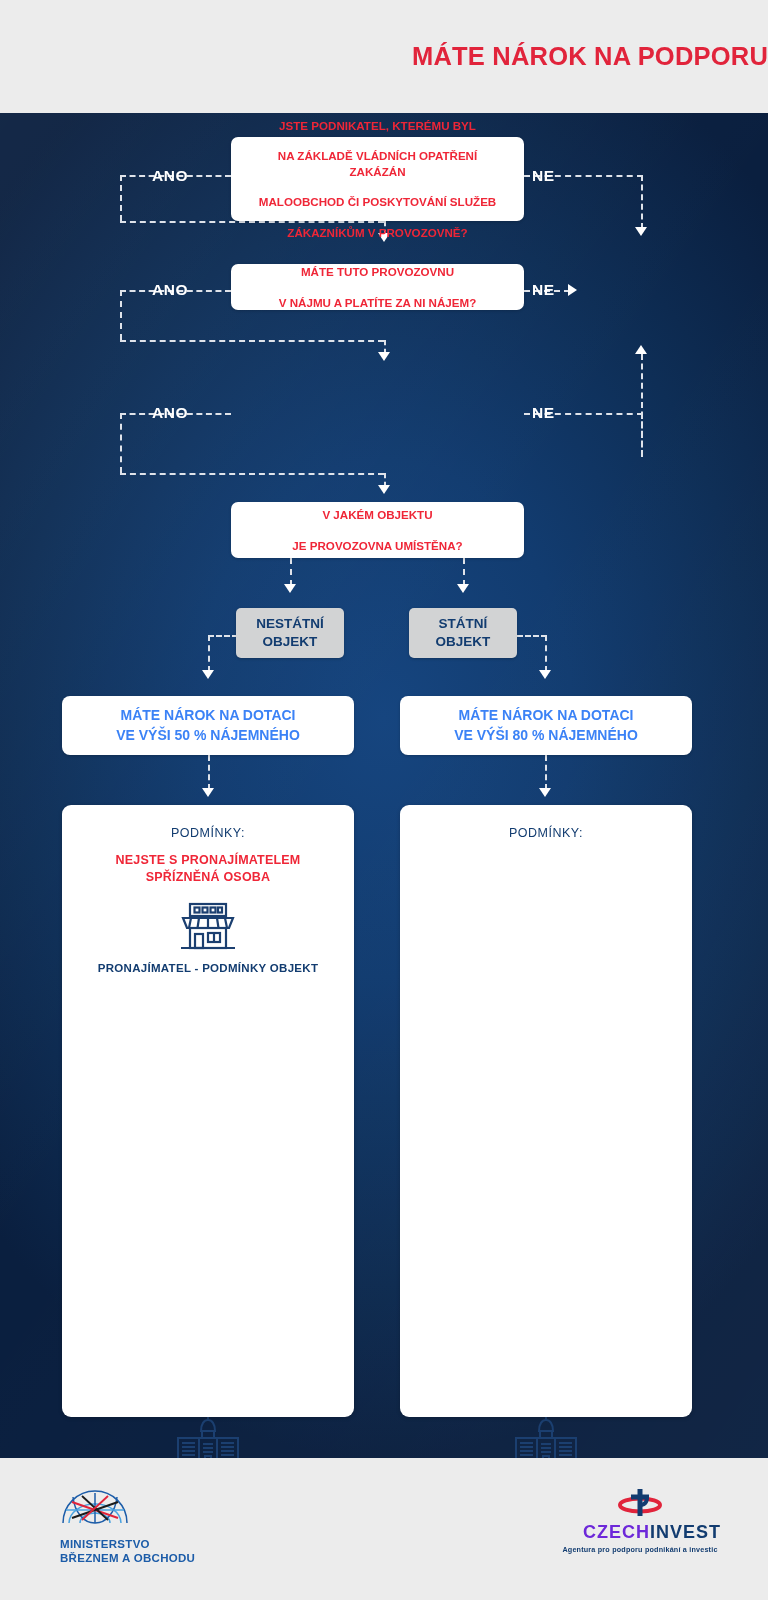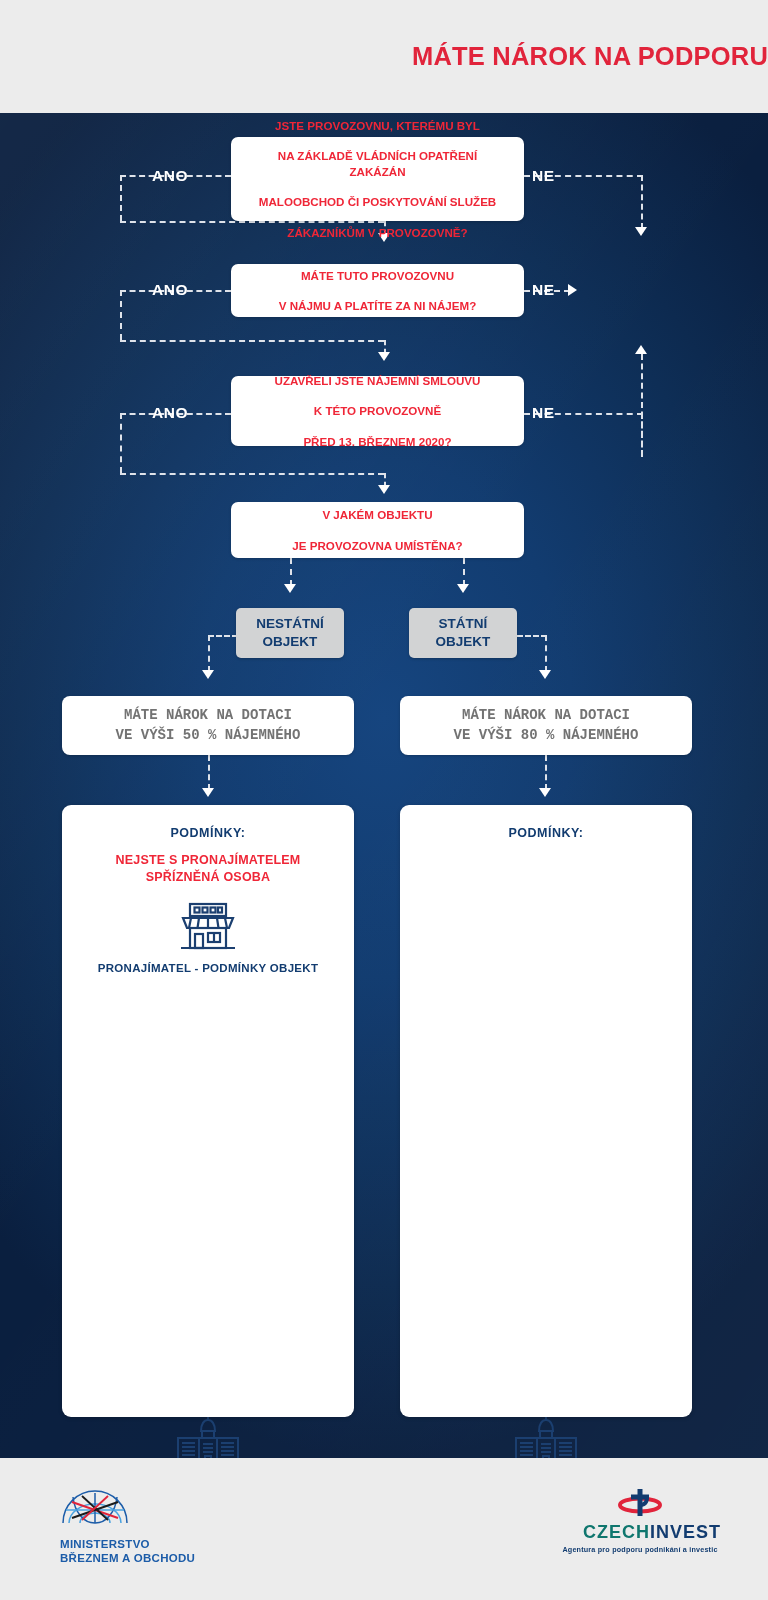--- a/index.html
+++ b/index.html
@@ -106,41 +106,40 @@
     z-index: 6;
   }
 
   
   .rbox {
     position: absolute;
     background: #ffffff;
     border-radius: 8px;
     display: flex; align-items: center; justify-content: center;
     text-align: center;
-    color: #737373;
+    color: #3b82f6;
     font-weight: bold;
     font-size: 14px;
     line-height: 1.38;
     box-shadow: 0 1px 3px rgba(0,0,0,0.2);
     z-index: 6;
-    font-family: Liberation Mono, monospace;
   }
 
   
   .panel {
     position: absolute;
     background: #ffffff;
     border-radius: 9px;
     z-index: 6;
     box-shadow: 0 1px 4px rgba(0,0,0,0.2);
   }
   .panel .p-title {
     text-align: center;
     color: #123c70;
-    font-weight: bold;
+    font-weight: normal;
     font-size: 12.5px;
     letter-spacing: 0.5px;
   }
   .panel .p-sub {
     text-align: center;
     color: #ef2637;
     font-weight: bold;
     font-size: 12.5px;
     line-height: 1.35;
     letter-spacing: 0.2px;
@@ -163,21 +162,21 @@
 
   
   .footer {
     position: absolute; left: 0; top: 1458px; width: 768px; height: 142px;
     background: #ececec;
   }
   .logo-mpo { position: absolute; left: 60px; top: 32px; width: 200px; }
   .logo-mpo .txt { color: #1c5ca8; font-size: 11.5px; font-weight: bold; line-height: 1.25; letter-spacing: 0.3px; margin-top: 3px; }
   .logo-ci { position: absolute; left: 540px; top: 28px; width: 200px; text-align: center; }
   .logo-ci .ci-word { font-size: 18px; font-weight: bold; letter-spacing: 1px; margin-top: 2px; }
-  .logo-ci .ci-word .c1 { color: #0f766e; margin-left: 24px; }
+  .logo-ci .ci-word .c1 { color: #6d28d9; margin-left: 24px; }
   .logo-ci .ci-word .c2 { color: #123c70; }
   .logo-ci .ci-tag { color: #123c70; font-size: 7.2px; font-weight: bold; letter-spacing: 0.2px; margin-top: 2px; }
 </style>
 </head>
 <body>
 
 <div class="page">
 
   <div class="header">
     <h1>
@@ -192,39 +191,39 @@
     <div class="dh" style="left:120px; top:108px; width:264px;"></div>
     <div class="dv" style="left:384px; top:108px; height:14px;"></div>
     <div class="ad" style="left:378px; top:120px;"></div>
 
     <div class="dh" style="left:524px; top:62px; width:119px;"></div>
     <div class="dv" style="left:641px; top:62px; height:54px;"></div>
     <div class="ad" style="left:635px; top:114px;"></div>
 
     <div class="qbox" style="left:231px; top:24px; width:293px; height:84px; font-size:11.6px;">
       <span>
-        <span>JSTE PROVOZOVNU, KTERÉMU BYL</span><br>
+        <span>JSTE PODNIKATEL, KTERÉMU BYL</span><br>
         <span>NA ZÁKLADĚ VLÁDNÍCH OPATŘENÍ ZAKÁZÁN</span><br>
         <span>MALOOBCHOD ČI POSKYTOVÁNÍ SLUŽEB</span><br>
         <span>ZÁKAZNÍKŮM V PROVOZOVNĚ?</span>
       </span>
     </div>
     <div class="yn" style="left:152px; top:54px;">ANO</div>
     <div class="yn" style="left:532px; top:54px;">NE</div>
 
     <div class="dh" style="left:120px; top:177px; width:111px;"></div>
     <div class="dv" style="left:120px; top:177px; height:50px;"></div>
     <div class="dh" style="left:120px; top:227px; width:264px;"></div>
     <div class="dv" style="left:384px; top:227px; height:14px;"></div>
     <div class="ad" style="left:378px; top:239px;"></div>
 
     <div class="dh" style="left:524px; top:177px; width:46px;"></div>
     <div class="ar" style="left:568px; top:171px;"></div>
 
-    <div class="qbox" style="left:231px; top:151px; width:293px; height:53px; font-size:11.6px;">
+    <div class="qbox" style="left:231px; top:151px; width:293px; height:46px; font-size:11.6px;">
       <span>
         <span>MÁTE TUTO PROVOZOVNU</span><br>
         <span>V NÁJMU A PLATÍTE ZA NI NÁJEM?</span>
       </span>
     </div>
     <div class="yn" style="left:152px; top:168px;">ANO</div>
     <div class="yn" style="left:532px; top:168px;">NE</div>
 
 
     <div class="dv" style="left:641px; top:241px; height:102px;"></div>
@@ -232,27 +231,20 @@
 
     <div class="dh" style="left:120px; top:300px; width:111px;"></div>
     <div class="dv" style="left:120px; top:300px; height:60px;"></div>
     <div class="dh" style="left:120px; top:360px; width:264px;"></div>
     <div class="dv" style="left:384px; top:360px; height:14px;"></div>
     <div class="ad" style="left:378px; top:372px;"></div>
 
     <div class="dh" style="left:524px; top:300px; width:119px;"></div>
     <div class="dv" style="left:641px; top:300px; height:44px;"></div>
 
-    <div class="qbox" style="left:231px; top:263px; width:293px; height:70px; font-size:11.6px;">
-      <span>
-        <span>UZAVŘELI JSTE NÁJEMNÍ SMLOUVU</span><br>
-        <span>K TÉTO PROVOZOVNĚ</span><br>
-        <span>PŘED 13. BŘEZNEM 2020?</span>
-      </span>
-    </div>
     <div class="yn" style="left:152px; top:291px;">ANO</div>
     <div class="yn" style="left:532px; top:291px;">NE</div>
 
     <div class="qbox" style="left:231px; top:389px; width:293px; height:56px; font-size:11.6px;">
       <span>
         <span>V JAKÉM OBJEKTU</span><br>
         <span>JE PROVOZOVNA UMÍSTĚNA?</span>
       </span>
     </div>
 

